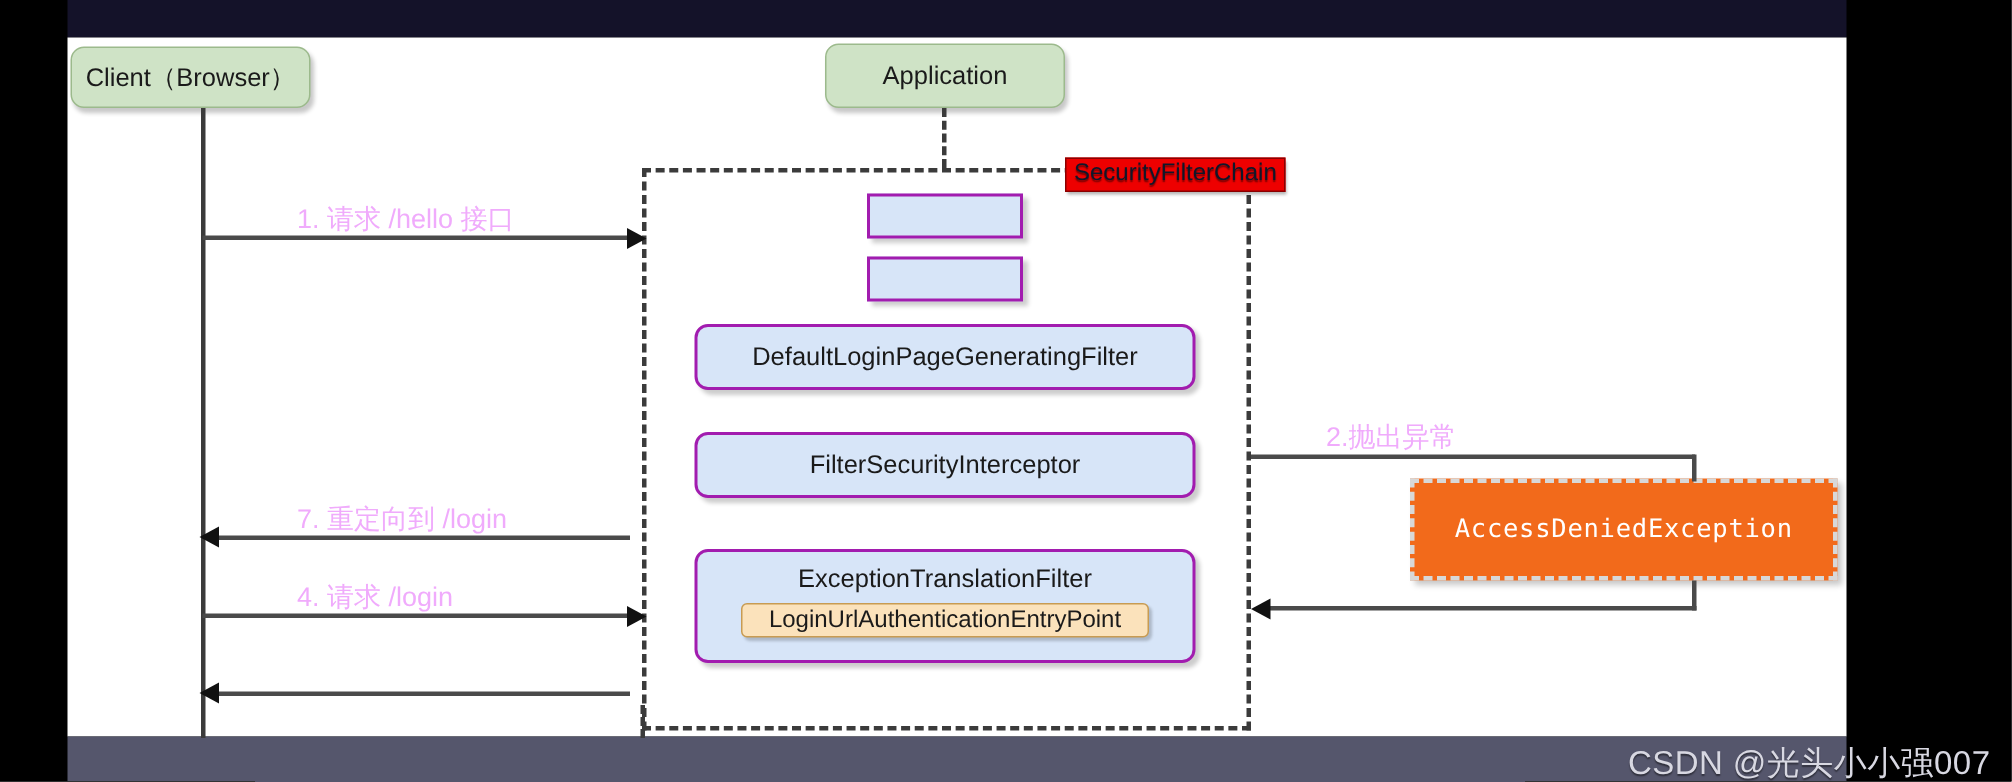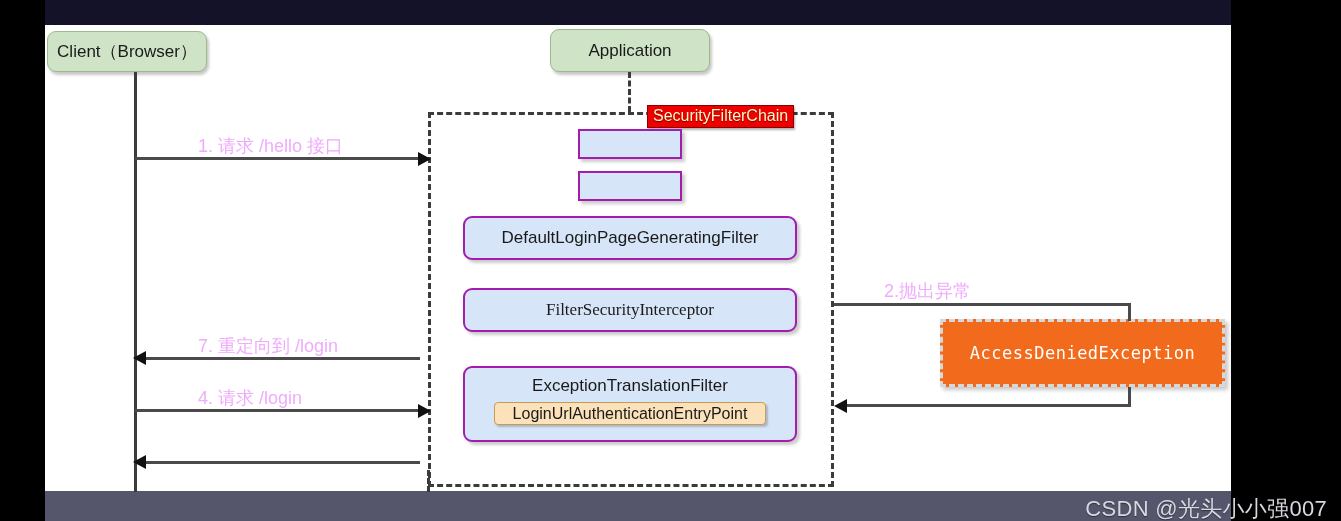--- a/index.html
+++ b/index.html
@@ -83,24 +83,24 @@
   #chain-box {
     position: absolute;
     left: 428px; top: 112px;
     width: 406px; height: 375px;
     border: 3px dashed #3b3b3b;
     box-sizing: border-box;
     background: transparent;
   }
   #chain-label {
     position: absolute;
-    left: 647px; top: 105px;
+    left: 710px; top: 105px;
     background: #ee0000;
     border: 1px solid #8b0000;
-    color: #fef9c3;
+    color: #0f172a;
     font-size: 16px;
     padding: 1px 5px 2px 5px;
     white-space: nowrap;
     text-shadow: 0 1px 1px rgba(0,0,0,.5);
     box-shadow: 1px 2px 2px rgba(0,0,0,.3);
   }
 
   
   .filter {
     position: absolute;
@@ -111,21 +111,21 @@
     align-items: center;
     justify-content: center;
     font-size: 17px;
     color: #1a1a1a;
     box-sizing: border-box;
   }
   .filter.round { border-radius: 9px; }
   #filter-empty-1 { left: 578px; top: 129px; width: 104px; height: 30px; }
   #filter-empty-2 { left: 578px; top: 171px; width: 104px; height: 30px; }
   #filter-defaultloginpage { left: 463px; top: 216px; width: 334px; height: 44px; }
-  #filter-securityinterceptor { left: 463px; top: 288px; width: 334px; height: 44px; font-family: Liberation Serif, serif; }
+  #filter-securityinterceptor { left: 463px; top: 288px; width: 334px; height: 44px; }
   #filter-exceptiontranslation {
     left: 463px; top: 366px; width: 334px; height: 76px;
     display: block;
     padding-top: 7px;
   }
   #filter-exceptiontranslation .etf-title {
     text-align: center;
     font-size: 17px;
     color: #1a1a1a;
     line-height: 22px;

